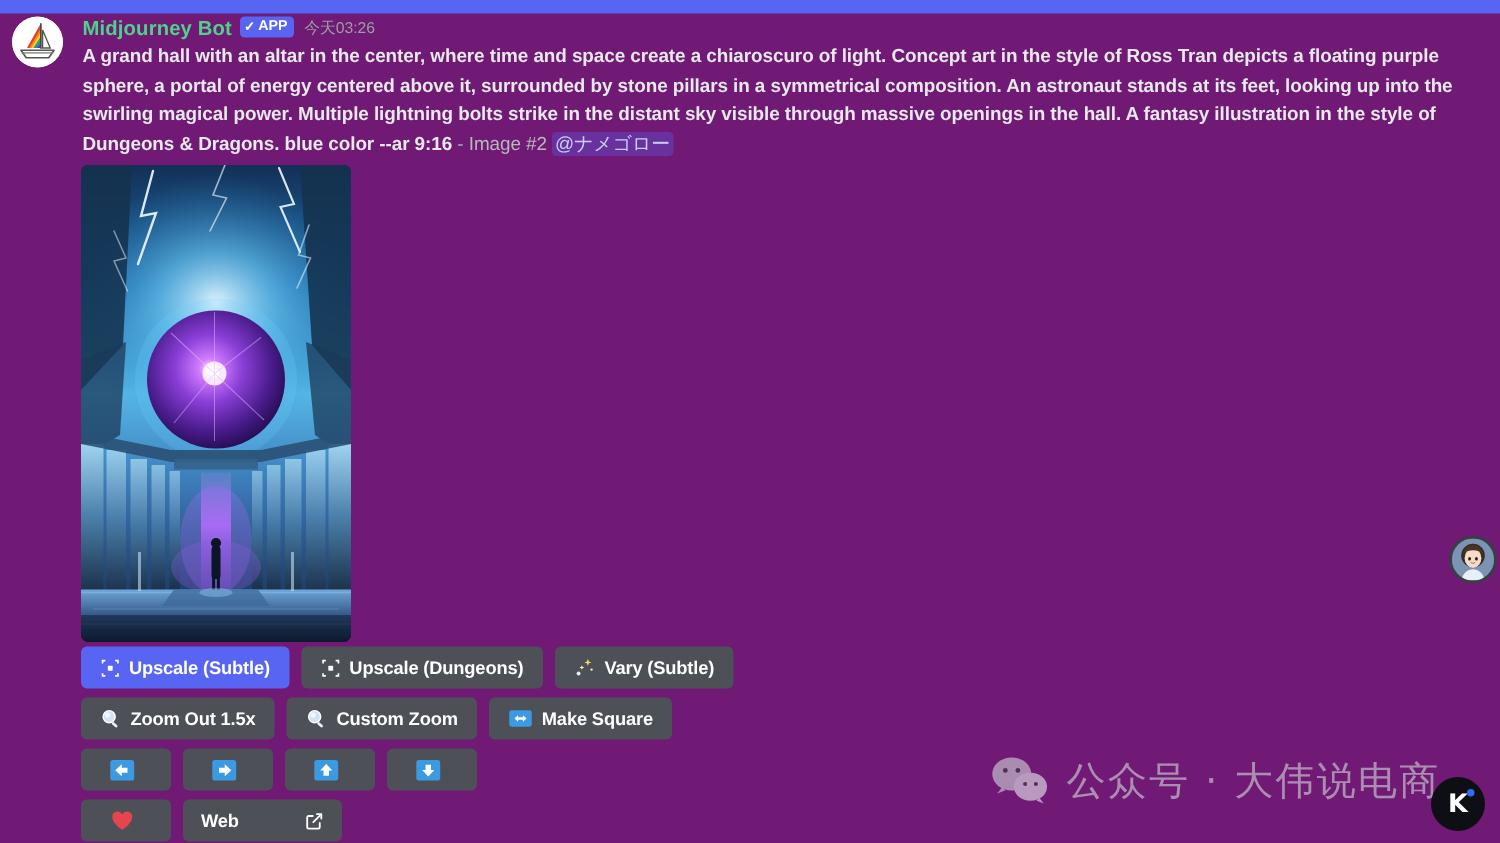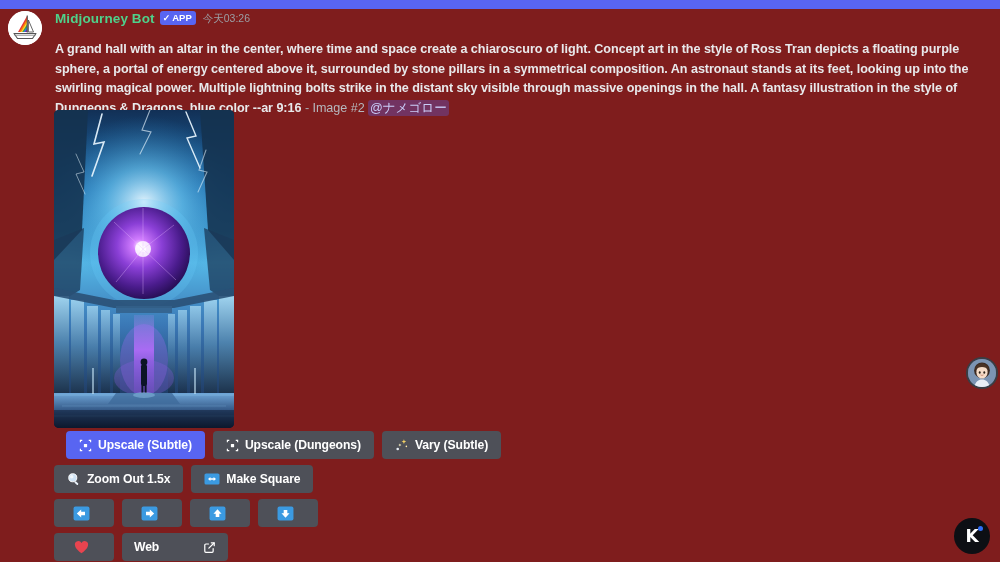--- a/index.html
+++ b/index.html
@@ -9,21 +9,21 @@
     height: 562px;
     overflow: hidden;
     background: #313338;
     font-family: "Liberation Sans", sans-serif;
   }
 
   #app {
     position: relative;
     width: 1000px;
     height: 562px;
-    background: #7f1d1d;
+    background: #701a75;
     overflow: hidden;
   }
 
   
   .top-bar {
     position: absolute;
     top: 0; left: 0;
     width: 1000px;
     height: 9px;
     background: #5865f2;
@@ -94,21 +94,21 @@
     position: relative;
     top: 1px;
   }
 
   .msg-text {
     color: #e8e9eb;
     font-size: 12.6px;
     font-weight: 700;
     line-height: 19.6px;
     letter-spacing: -0.05px;
-    margin-top: 13px;
+    margin-top: 1px;
     max-width: 930px;
     text-align: left;
   }
   .msg-text .dash {
     color: #a9acb3;
     font-weight: 400;
   }
   .msg-text .imgnum {
     color: #b5b8bd;
     font-weight: 400;
@@ -158,21 +158,21 @@
     background: #4e5058;
     color: #ffffff;
     font-size: 12.2px;
     font-weight: 600;
     letter-spacing: -0.1px;
     white-space: nowrap;
     border: none;
     cursor: pointer;
     font-family: "Liberation Sans", sans-serif;
   }
-  .dbtn.primary { background: #5865f2; margin-left: 12px; }
+  .dbtn.primary { background: #5865f2; }
   .dbtn.icon-only { width: 60px; padding: 0; }
   .dbtn.narrow { padding: 0 12px; gap: 44px; }
 
   .bicon { display: inline-flex; align-items: center; justify-content: center; }
   .bicon svg { display: block; }
 
   
   .side-avatar {
     position: absolute;
     right: 2px;
@@ -435,20 +435,30 @@
         <span class="bicon">
           <svg width="14" height="14" viewBox="0 0 16 16">
             <circle cx="6.6" cy="6.6" r="4.6" fill="#cfe3f5" stroke="#ffffff" stroke-width="1.1"></circle>
             <circle cx="5.4" cy="5.4" r="2" fill="#ffffff" opacity="0.7"></circle>
             <rect x="9.6" y="10.3" width="5" height="2.1" rx="1" transform="rotate(42 9.6 10.3)" fill="#e9f1f9"></rect>
           </svg>
         </span>
         <span>Zoom Out 1.5x</span>
       </button>
 
+      <button class="dbtn">
+        <span class="bicon">
+          <svg width="14" height="14" viewBox="0 0 16 16">
+            <circle cx="6.6" cy="6.6" r="4.6" fill="#cfe3f5" stroke="#ffffff" stroke-width="1.1"></circle>
+            <circle cx="5.4" cy="5.4" r="2" fill="#ffffff" opacity="0.7"></circle>
+            <rect x="9.6" y="10.3" width="5" height="2.1" rx="1" transform="rotate(42 9.6 10.3)" fill="#e9f1f9"></rect>
+          </svg>
+        </span>
+        <span>Custom Zoom</span>
+      </button>
 
       <button class="dbtn">
         <span class="bicon">
           <svg width="16" height="16" viewBox="0 0 16 16">
             <rect x="0.5" y="2.5" width="15" height="11" rx="1.6" fill="#3b9ae1"></rect>
             <path d="M4 8l2.4-2.1v1.3h3.2V5.9L12 8l-2.4 2.1V8.8H6.4v1.3z" fill="#ffffff"></path>
           </svg>
         </span>
         <span>Make Square</span>
       </button>
@@ -525,19 +535,34 @@
       <circle cx="16" cy="13" r="9" fill="#3b2a22"></circle>
       <ellipse cx="16" cy="15" rx="6.4" ry="7.4" fill="#f6dcc8"></ellipse>
       <path d="M8 12c1-5 5.5-7 8-7s7 2 8 7c-2-2-5-3-8-3s-6 1-8 3z" fill="#4a3326"></path>
       <ellipse cx="13.4" cy="15.4" rx="1.1" ry="1.4" fill="#2b2018"></ellipse>
       <ellipse cx="18.6" cy="15.4" rx="1.1" ry="1.4" fill="#2b2018"></ellipse>
       <path d="M14.6 18.4q1.4 1 2.8 0" stroke="#b9705c" stroke-width="0.8" fill="none" stroke-linecap="round"></path>
       <path d="M7 32c1.4-6 5-8.6 9-8.6s7.6 2.6 9 8.6z" fill="#e8eef6"></path>
     </svg>
   </div>
 
+  <div class="watermark">
+    <span class="wm-icon">
+      <svg width="40" height="33" viewBox="0 0 40 33">
+        <ellipse cx="14.5" cy="12" rx="13" ry="11" fill="#cfd2d7"></ellipse>
+        <path d="M8 21l-3.2 4 5.6-2.2z" fill="#cfd2d7"></path>
+        <circle cx="10.2" cy="9.6" r="1.6" fill="#3c3f45"></circle>
+        <circle cx="18.6" cy="9.6" r="1.6" fill="#3c3f45"></circle>
+        <ellipse cx="27" cy="20.5" rx="11" ry="9.4" fill="#e6e8ec"></ellipse>
+        <path d="M33 28l2.8 3.6-4.9-2z" fill="#e6e8ec"></path>
+        <circle cx="23.4" cy="18.6" r="1.35" fill="#3c3f45"></circle>
+        <circle cx="30.6" cy="18.6" r="1.35" fill="#3c3f45"></circle>
+      </svg>
+    </span>
+    <span class="wm-text">公众号 · 大伟说电商</span>
+  </div>
 
   <div class="k-badge">
     <span>K</span>
     <span class="dot"></span>
   </div>
 
 </div>
 
 </body></html>

